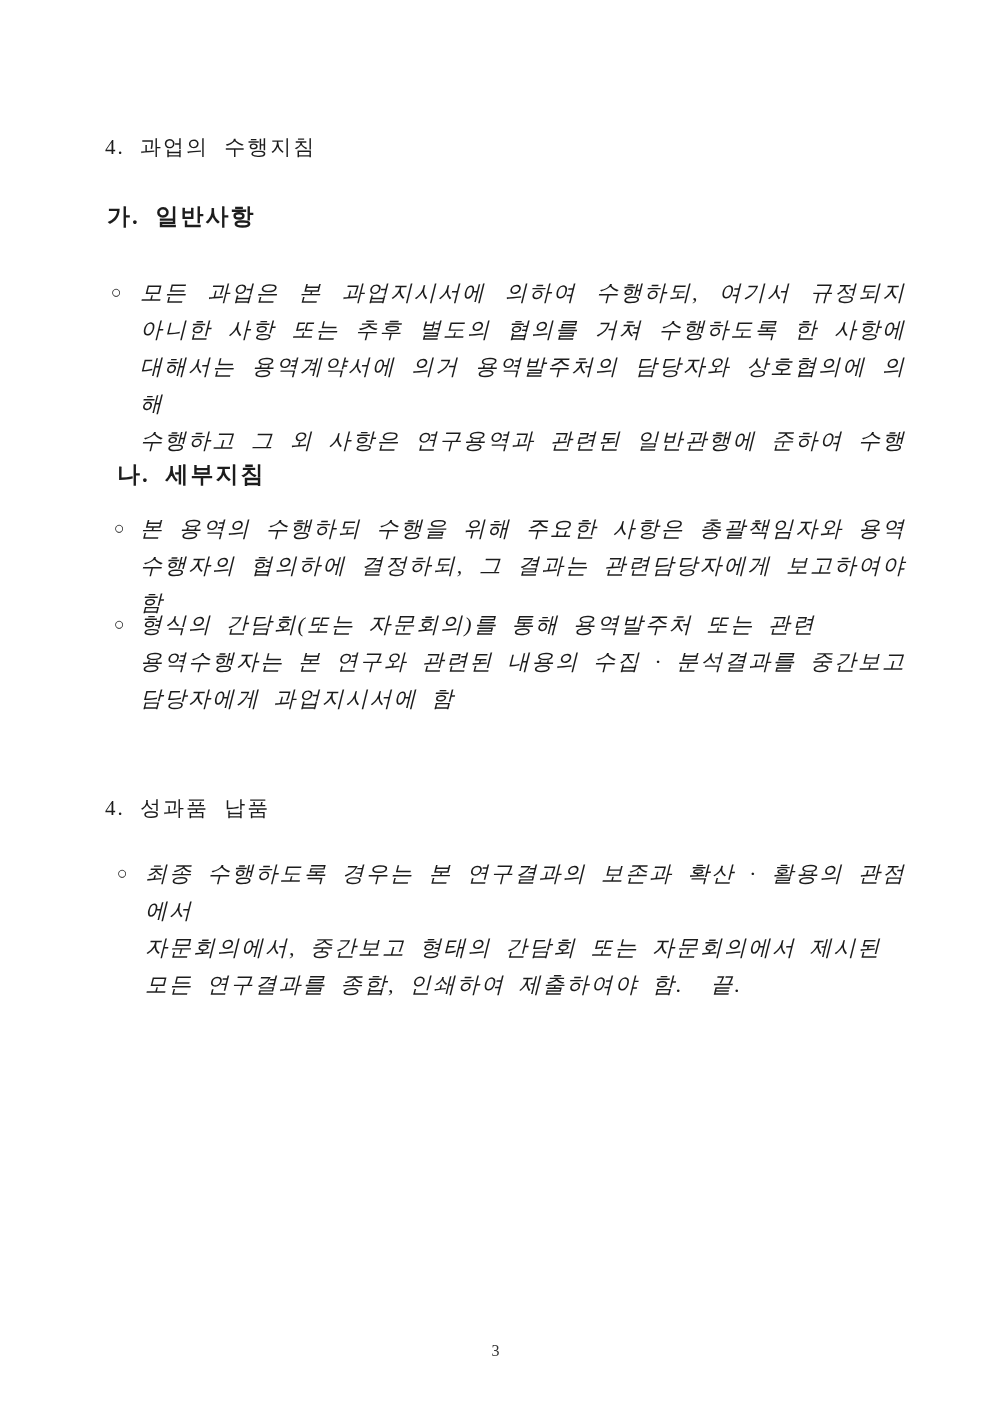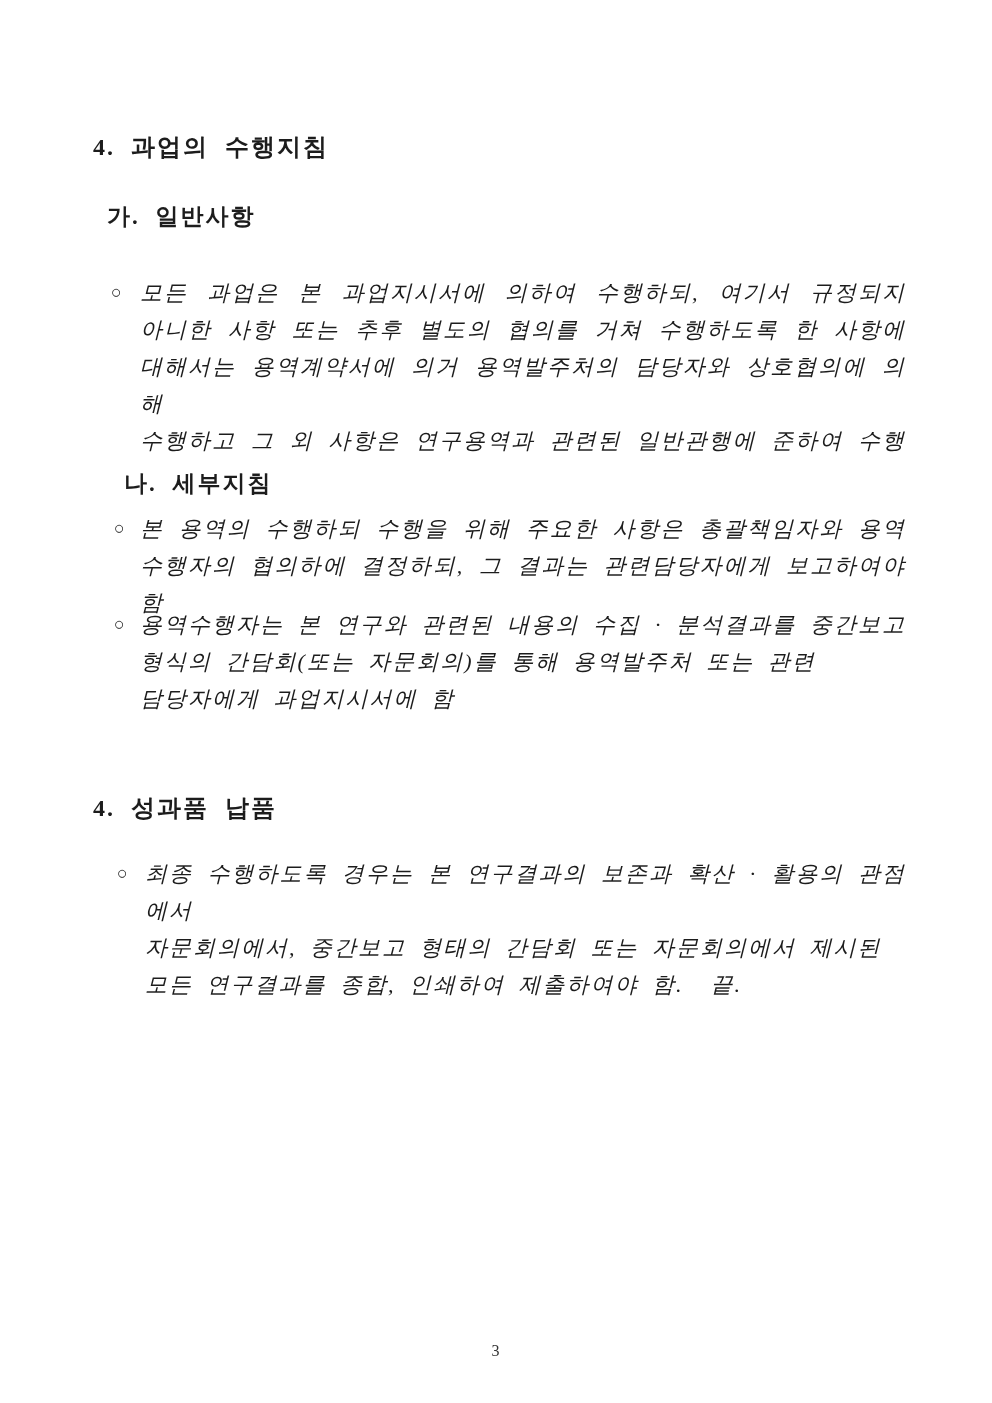--- a/index.html
+++ b/index.html
@@ -11,26 +11,27 @@
     position: relative;
     width: 992px;
     height: 1403px;
     background: #ffffff;
     font-family: "Liberation Serif", "DejaVu Serif", serif;
     color: #1c1c1c;
     overflow: hidden;
   }
   .heading-l1 {
     position: absolute;
-    font-size: 24px;
-    font-weight: bold;
+    font-size: 21px;
+    font-weight: normal;
     letter-spacing: 2px;
     word-spacing: 8px;
     line-height: 28px;
     white-space: nowrap;
+    margin-left: 12px;
   }
   .heading-l2 {
     position: absolute;
     font-size: 23px;
     font-weight: bold;
     letter-spacing: 2px;
     word-spacing: 8px;
     line-height: 28px;
     white-space: nowrap;
   }
@@ -81,32 +82,32 @@
   <div class="heading-l2" style="top:203px; left:107px;">가. 일반사항</div>
 
   <span class="bullet-marker" style="left:111px; top:277px;">○</span>
   <div class="bullet-block" style="top:274px;">
     <div class="line justified">모든 과업은 본 과업지시서에 의하여 수행하되, 여기서 규정되지</div>
     <div class="line justified">아니한 사항 또는 추후 별도의 협의를 거쳐 수행하도록 한 사항에</div>
     <div class="line justified">대해서는 용역계약서에 의거 용역발주처의 담당자와 상호협의에 의해</div>
     <div class="line justified">수행하고 그 외 사항은 연구용역과 관련된 일반관행에 준하여 수행</div>
   </div>
 
-  <div class="heading-l2" style="top:461px; left:124px;margin-top:9px;">나. 세부지침</div>
+  <div class="heading-l2" style="top:461px; left:117px;">나. 세부지침</div>
 
   <span class="bullet-marker" style="left:114px; top:513px;">○</span>
   <div class="bullet-block" style="top:510px;">
     <div class="line justified">본 용역의 수행하되 수행을 위해 주요한 사항은 총괄책임자와 용역</div>
     <div class="line justified">수행자의 협의하에 결정하되, 그 결과는 관련담당자에게 보고하여야 함</div>
   </div>
 
   <span class="bullet-marker" style="left:114px; top:609px;">○</span>
   <div class="bullet-block" style="top:606px;">
+    <div class="line">형식의 간담회(또는 자문회의)를 통해 용역발주처 또는 관련</div>
     <div class="line justified">용역수행자는 본 연구와 관련된 내용의 수집 · 분석결과를 중간보고</div>
-    <div class="line">형식의 간담회(또는 자문회의)를 통해 용역발주처 또는 관련</div>
     <div class="line">담당자에게 과업지시서에 함</div>
   </div>
 
   <div class="heading-l1" style="top:794px; left:93px;">4. 성과품 납품</div>
 
   <span class="bullet-marker" style="left:117px; top:858px;">○</span>
   <div class="bullet-block" style="top:855px; left:145px; width:761px;">
     <div class="line justified">최종 수행하도록 경우는 본 연구결과의 보존과 확산 · 활용의 관점에서</div>
     <div class="line">자문회의에서, 중간보고 형태의 간담회 또는 자문회의에서 제시된</div>
     <div class="line">모든 연구결과를 종합, 인쇄하여 제출하여야 함.&nbsp; 끝.</div>

